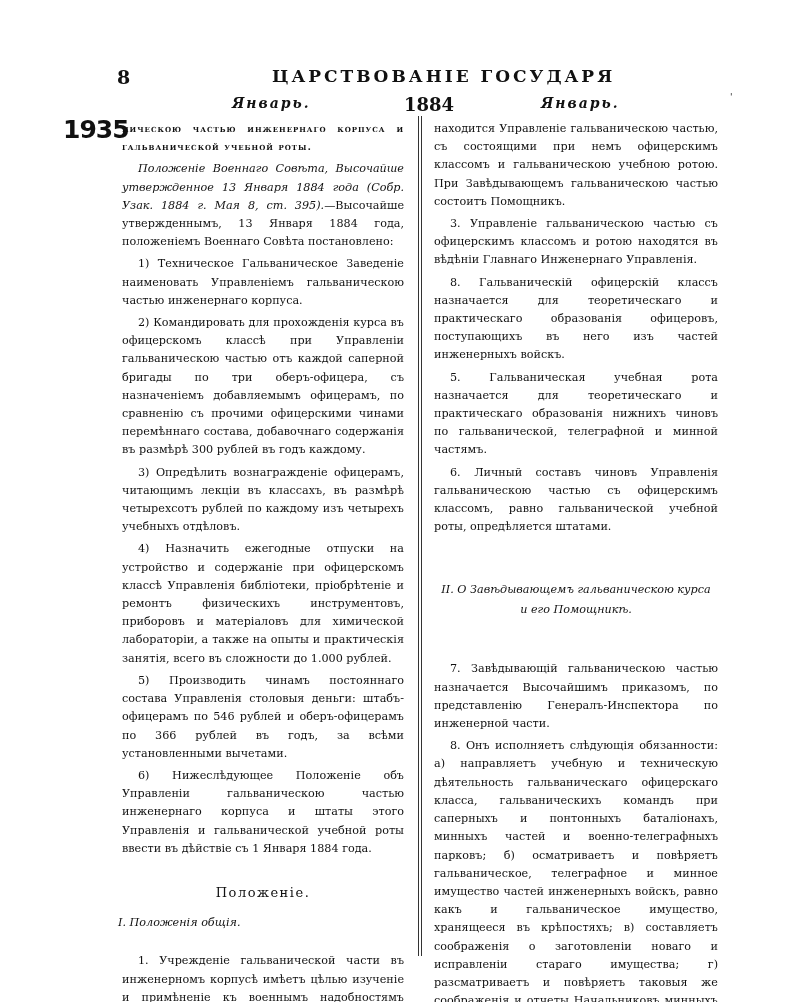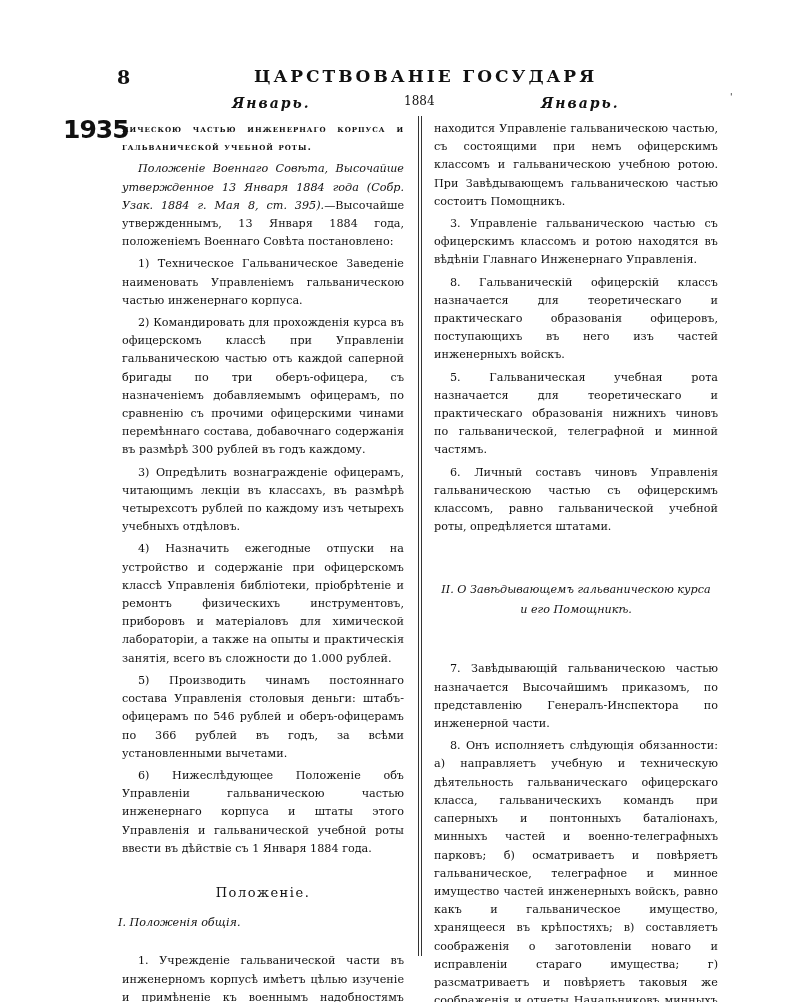--- a/index.html
+++ b/index.html
@@ -1,21 +1,21 @@
 <!DOCTYPE html>
 <html><head>
   <meta charset="utf-8">
   <style>
     html, body { margin: 0; padding: 0; background: #ffffff; }
     body { width: 800px; height: 1002px; position: relative; overflow: hidden;
       font-family: "DejaVu Serif", "Liberation Serif", serif; color: #111; }
     .page-number { position: absolute; left: 117px; top: 66px; font-size: 19px; font-weight: bold; }
-    .running-title { position: absolute; left: 254px; top: 66px; font-size: 17px; font-weight: bold; letter-spacing: 3px; }
+    .running-title { position: absolute; left: 272px; top: 66px; font-size: 17px; font-weight: bold; letter-spacing: 3px; }
     .month-left { position: absolute; left: 232px; top: 95px; font-size: 14px; font-style: italic; font-weight: bold; letter-spacing: 2px; }
-    .year { position: absolute; left: 404px; top: 94px; font-size: 12px; font-weight: normal; }
+    .year { position: absolute; left: 404px; top: 94px; font-size: 18px; font-weight: bold; }
     .month-right { position: absolute; left: 541px; top: 95px; font-size: 14px; font-style: italic; font-weight: bold; letter-spacing: 2px; }
     .margin-number { position: absolute; left: 63px; top: 115px; font-size: 25px; font-weight: 900; font-family: "DejaVu Sans", sans-serif; letter-spacing: -1px; }
     .stray-mark { position: absolute; left: 730px; top: 92px; font-size: 9px; }
     .col { position: absolute; top: 116px; font-size: 11.2px; line-height: 18.2px; text-align: justify; }
     .col-left { left: 118px; width: 290px; }
     .col-right { left: 430px; width: 292px; }
     .divider { position: absolute; left: 418px; top: 116px; width: 4px; height: 840px;
       border-left: 1px solid #333; border-right: 1px solid #333; box-sizing: border-box; }
     p { margin: 4px; text-indent: 16px; }
     p.noindent { text-indent: 0; }

